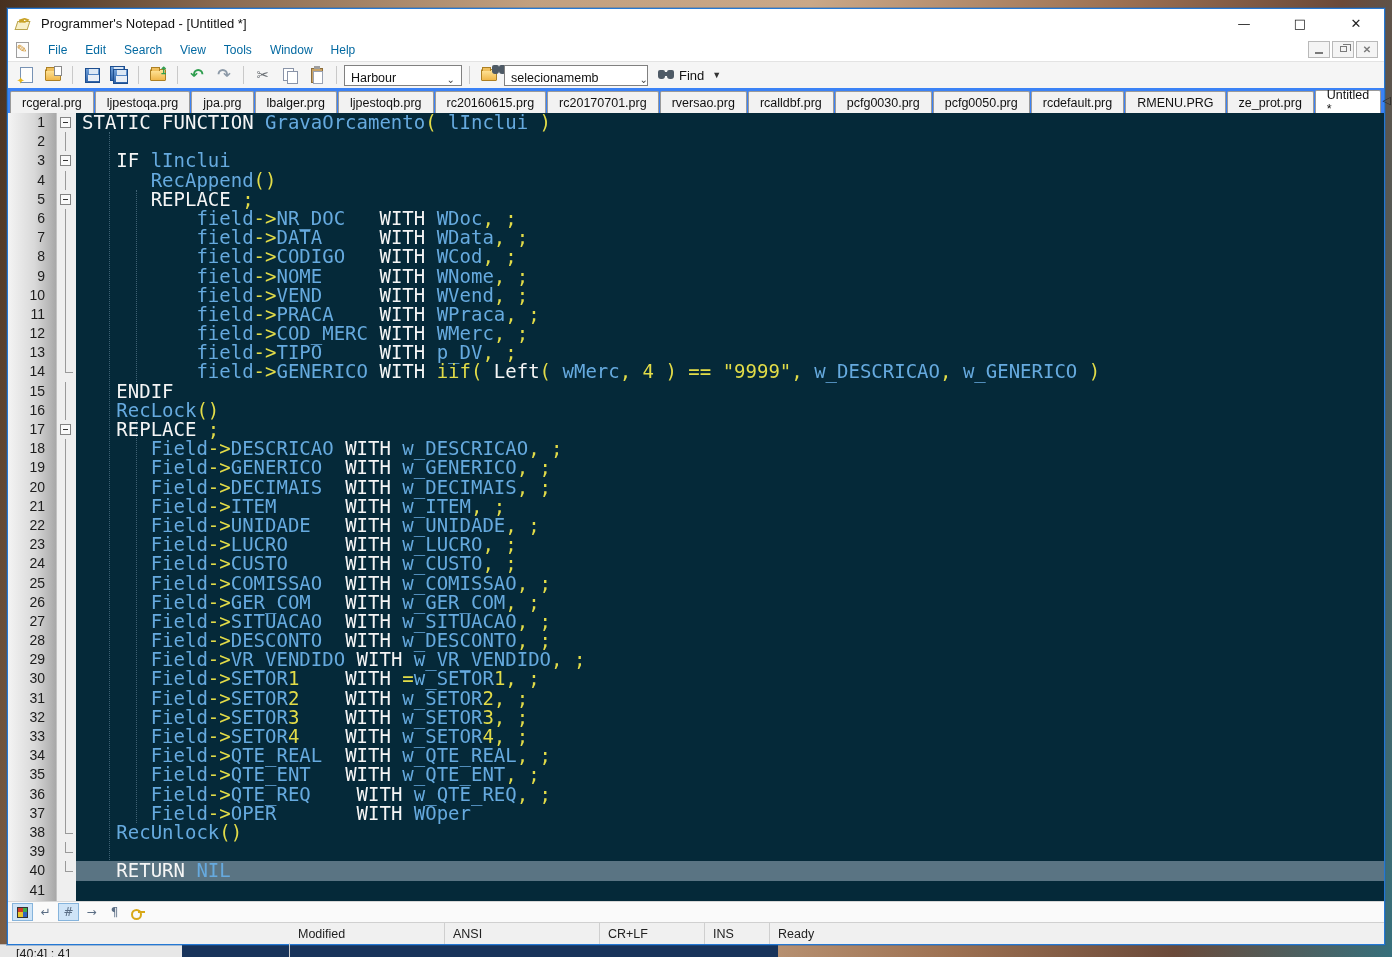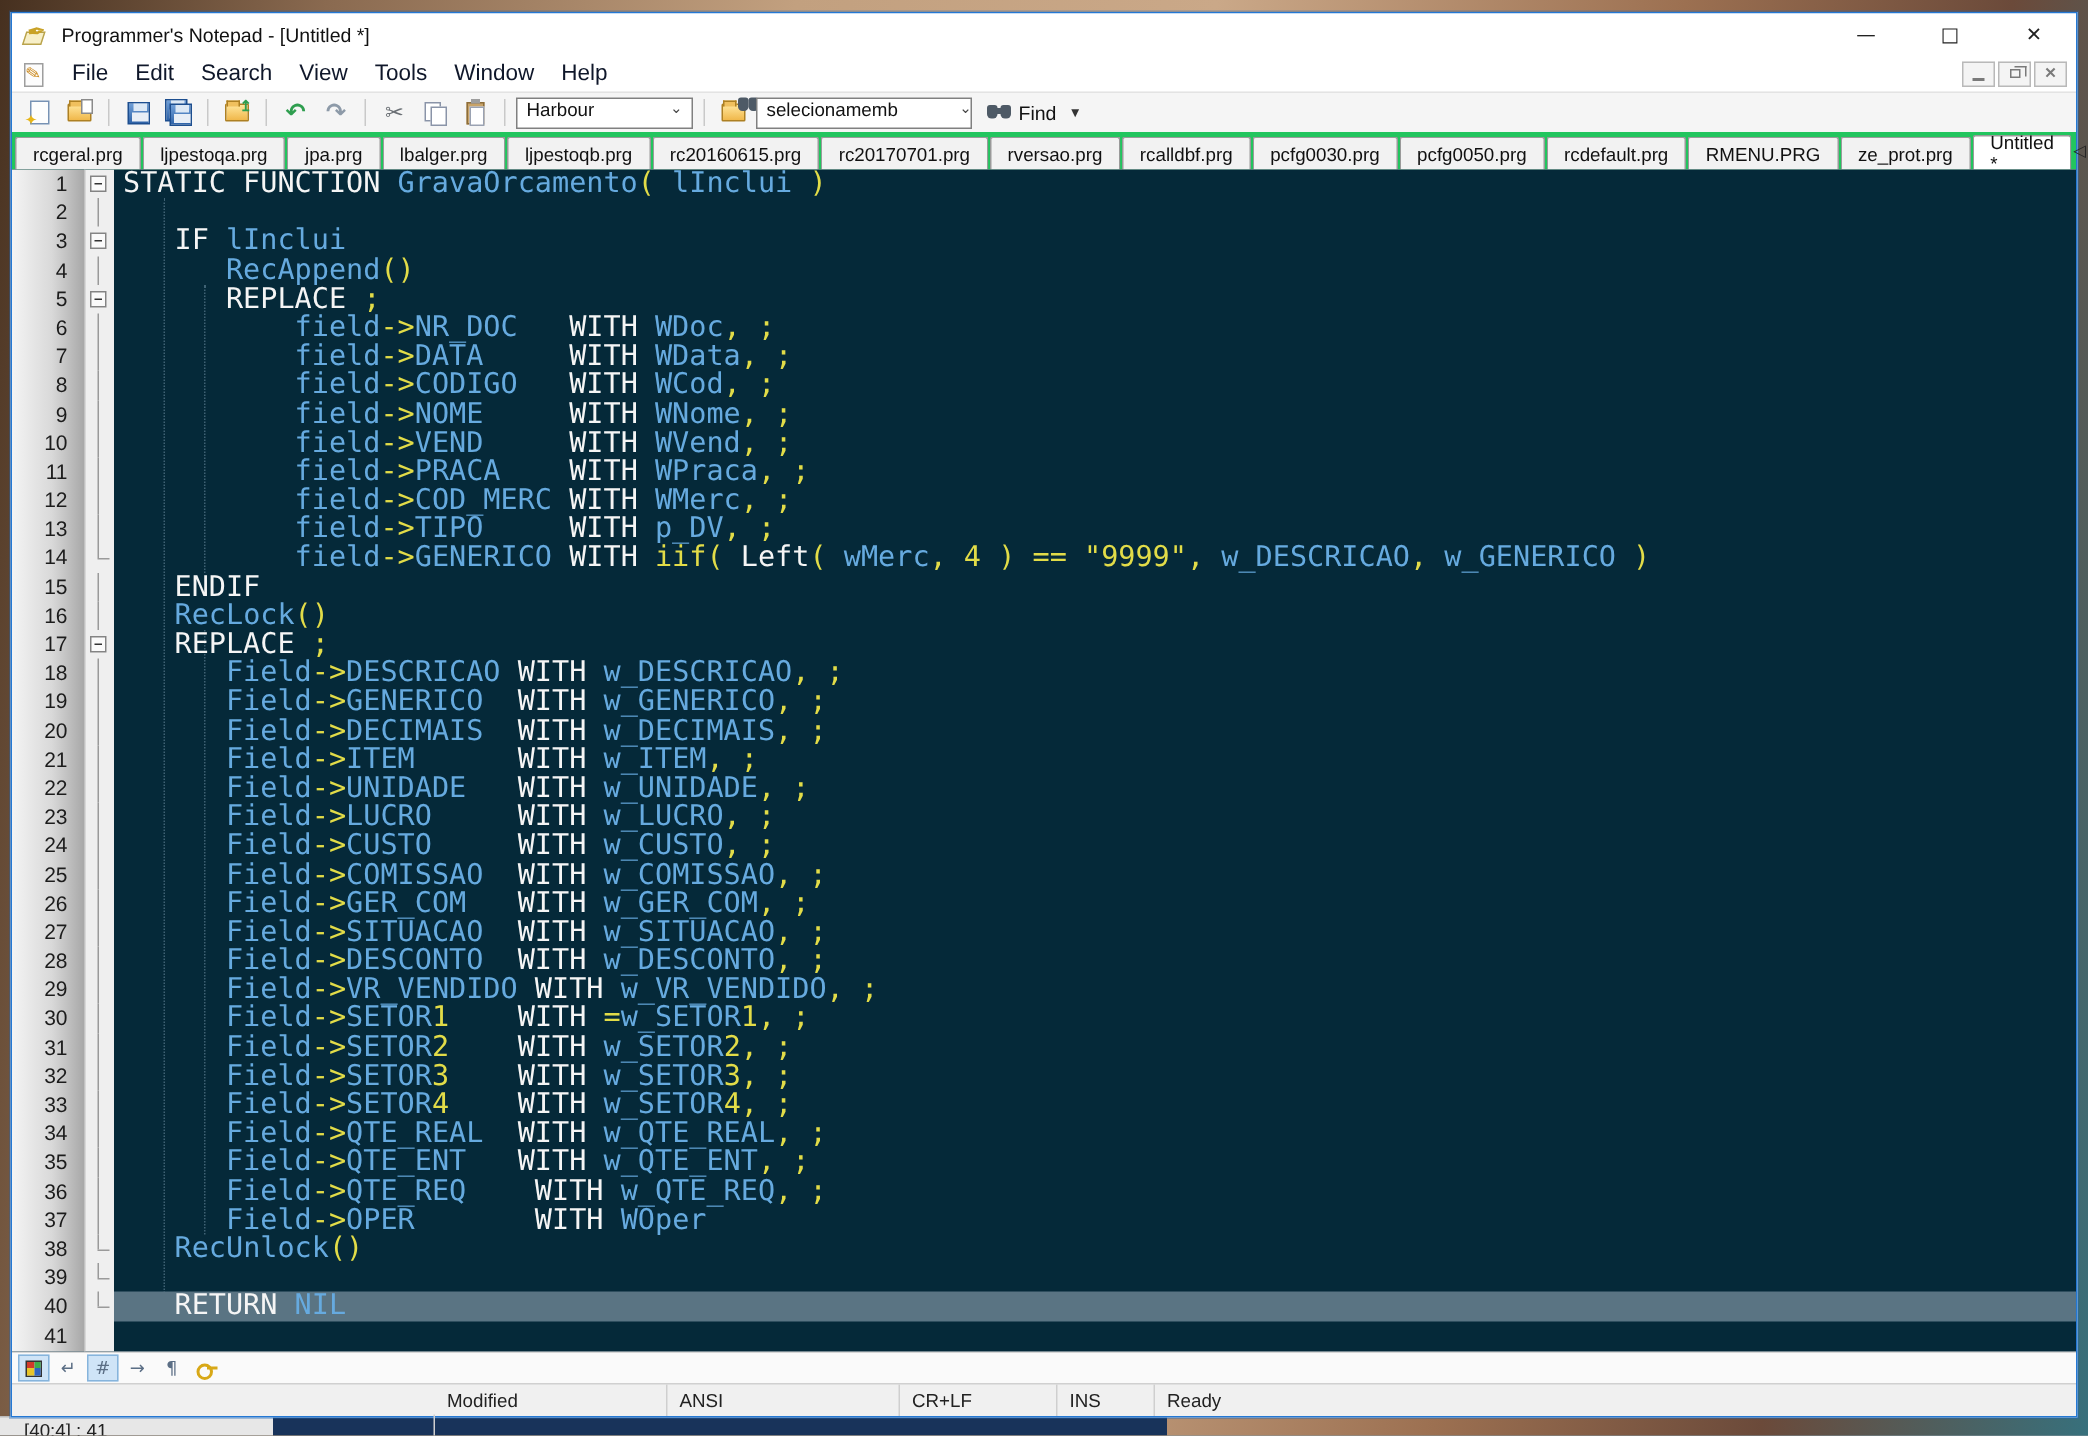--- a/index.html
+++ b/index.html
@@ -25,21 +25,21 @@
   .app-icon .paper{position:absolute;left:0;bottom:1px;width:13px;height:9px;background:#f7efc8;border:1px solid #b9a34c;transform:skewX(-18deg);}
   .app-icon .quill{position:absolute;left:2px;top:-3px;font-size:15px;color:#c9a227;transform:rotate(-8deg);}
   .title-text{font-size:13px;color:#111;}
   .caption{margin-left:auto;display:flex;height:100%;}
   .cap-btn{width:56px;height:100%;display:flex;align-items:center;justify-content:center;font-size:13px;color:#222;font-family:"DejaVu Sans",sans-serif;}
   
   .menubar{height:24px;display:flex;align-items:center;background:#fff;padding-left:8px;flex:0 0 auto;}
   .doc-icon{width:15px;height:17px;position:relative;margin-right:8px;}
   .doc-icon .page{position:absolute;inset:1px 2px 0 0;background:#fcfcfc;border:1px solid #9e9e9e;}
   .doc-icon .pen{position:absolute;left:1px;top:1px;font-size:12px;color:#cc8a1e;transform:rotate(-10deg);}
-  .menu-item{font-size:15px;color:#0f172a;padding:3px 9px;cursor:default;}
+  .menu-item{font-size:12px;color:#0369a1;padding:3px 9px;cursor:default;}
   .mdi-btns{margin-left:auto;display:flex;gap:2px;padding-right:6px;}
   .mdi-btn{width:22px;height:17px;border:1px solid #b9b9b9;background:#f4f4f4;display:flex;align-items:center;justify-content:center;position:relative;}
   .mdi-min{width:8px;height:2px;background:#7a7a7a;margin-top:7px;}
   .mdi-rest{width:7px;height:6px;border:1px solid #7a7a7a;position:relative;background:#f4f4f4;}
   .mdi-rest:before{content:"";position:absolute;left:2px;top:-3px;width:7px;height:6px;border:1px solid #7a7a7a;border-bottom:none;border-left:none;}
   .mdi-x{font-size:10px;color:#7a7a7a;font-weight:bold;}
 
   
   .toolbar{height:27px;background:#f5f5f5;border-top:1px solid #e3e3e3;display:flex;align-items:center;padding:0 6px;gap:3px;flex:0 0 auto;}
   .tb-sep{width:1px;height:18px;background:#c9c9c9;margin:0 4px;}
@@ -61,27 +61,27 @@
   .ic-copy{width:14px;height:14px;position:relative;}
   .ic-copy:before,.ic-copy:after{content:"";position:absolute;width:9px;height:11px;background:#fff;border:1px solid #8a94a8;}
   .ic-copy:before{left:0;top:0;} .ic-copy:after{left:4px;top:3px;}
   .ic-paste{width:12px;height:15px;background:#c8a368;border:1px solid #8c6d3a;position:relative;}
   .ic-paste:before{content:"";position:absolute;left:1px;top:2px;width:8px;height:11px;background:#fff;border:1px solid #9aa2b2;}
   .ic-paste:after{content:"";position:absolute;left:2px;top:-3px;width:6px;height:3px;background:#9e9e9e;}
   .ic-binoc{width:16px;height:10px;position:relative;}
   .ic-binoc:before,.ic-binoc:after{content:"";position:absolute;top:0;width:7px;height:9px;background:#4e5a66;border-radius:2px 2px 3px 3px;}
   .ic-binoc:before{left:0;} .ic-binoc:after{right:0;}
   .ic-binoc i{position:absolute;left:5px;top:2px;width:6px;height:4px;background:#4e5a66;}
-  .combo{height:21px;background:#fff;border:1px solid #808080;display:flex;align-items:flex-start;font-size:12.5px;color:#111;padding-left:6px;position:relative;}
+  .combo{height:21px;background:#fff;border:1px solid #808080;display:flex;align-items:flex-end;font-size:12.5px;color:#111;padding-left:6px;position:relative;}
   .combo .chev{margin-left:auto;padding:0 6px;color:#444;font-size:10px;}
   .find-btn{display:flex;align-items:center;gap:5px;padding:2px 7px;font-size:13px;color:#111;}
   .find-caret{font-size:9px;color:#333;margin-left:3px;}
 
   
-  .tabbar{height:25px;background:#22c55e;display:flex;align-items:flex-end;padding-left:2px;flex:0 0 auto;}
+  .tabbar{height:25px;background:#3b82f6;display:flex;align-items:flex-end;padding-left:2px;flex:0 0 auto;}
   .tab{height:22px;display:flex;align-items:center;padding:0 11px;font-size:12.5px;color:#111;background:#f2f2f2;border:1px solid #9a9a9a;border-bottom:none;margin-right:1px;border-radius:2px 2px 0 0;}
   .tab.active{background:#fff;height:23px;}
   .tab-nav{margin-left:auto;display:flex;align-items:center;gap:8px;padding-right:8px;align-self:center;font-size:11px;color:#222;}
   .tab-nav span{font-family:"DejaVu Sans",sans-serif;}
 
   
   .editor{flex:1 1 auto;position:relative;background:var(--ed-bg);overflow:hidden;}
   .gutter-bg{position:absolute;left:0;top:0;bottom:0;width:48px;background:linear-gradient(90deg,#f4f4f4 0%,#d9d9d9 55%,#a8a8a8 100%);}
   .fold-bg{position:absolute;left:48px;top:0;bottom:0;width:20px;background:#efefef;border-left:1px solid #c2c2c2;}
   .rows{position:absolute;left:0;top:0;right:0;}

